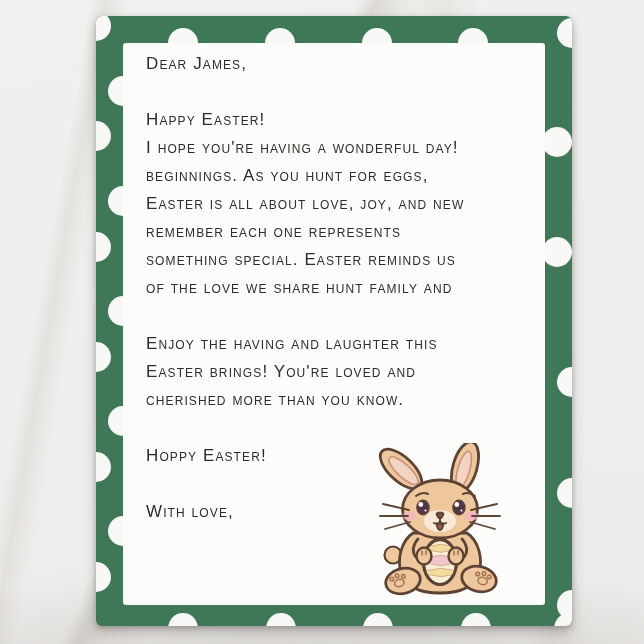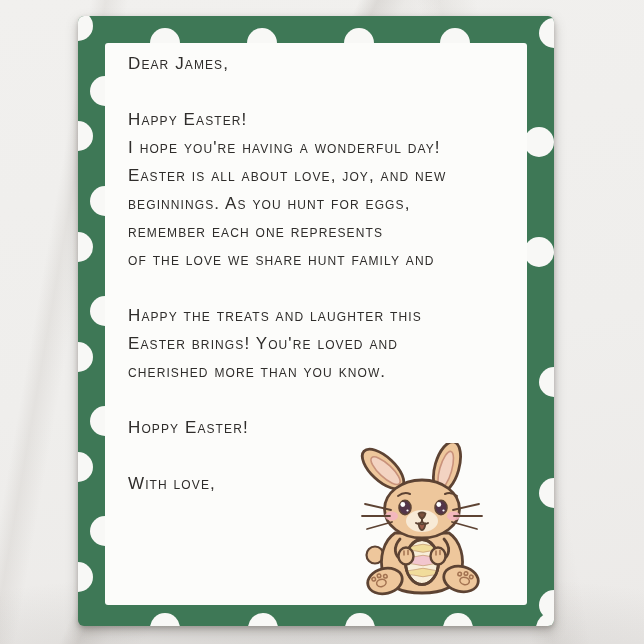--- a/index.html
+++ b/index.html
@@ -10,21 +10,21 @@
     font-family:"Liberation Sans","DejaVu Sans",sans-serif;
     background:
       radial-gradient(140% 26% at 50% 104%, rgba(110,105,100,.20), transparent 60%),
       linear-gradient(100deg, transparent 12%, rgba(160,152,145,.14) 14%, transparent 17%),
       linear-gradient(115deg, transparent 38%, rgba(148,140,133,.22) 40%, rgba(180,174,168,.10) 43%, transparent 47%),
       linear-gradient(80deg, transparent 70%, rgba(165,158,150,.13) 73%, transparent 78%),
       linear-gradient(170deg, #f1f0ee 0%, #efeeec 55%, #eceae8 100%);
   }
   .card{
     position:absolute;
-    left:78px;top:16px;width:476px;height:610px;
+    left:96px;top:16px;width:476px;height:610px;
     background:var(--green,#3e7856);
     border-radius:6px;
     overflow:hidden;
     box-shadow:0 5px 12px rgba(80,74,68,.35), 0 2px 4px rgba(80,74,68,.25);
   }
   .dot{
     position:absolute;width:30px;height:30px;border-radius:50%;
     background:var(--dot,#f8f8f6);
     z-index:1;
   }
@@ -83,26 +83,27 @@
         <div class="dot" style="left: 267px; top: 597px;"></div>
         <div class="dot" style="left: 365px; top: 597px;"></div>
         <div class="dot" style="left: 458px; top: 597px;"></div>
       </div>
     <div class="paper">
       <div class="letter" id="letter">
           <div class="line">Dear James,</div>
           <div class="line"></div>
           <div class="line">Happy Easter!</div>
           <div class="line">I hope you're having a wonderful day!</div>
+          <div class="line">beginnings. As you hunt for eggs,</div>
           <div class="line">Easter is all about love, joy, and new</div>
-          <div class="line">beginnings. As you hunt for eggs,</div>
           <div class="line">remember each one represents</div>
+          <div class="line">something special. Easter reminds us</div>
           <div class="line">of the love we share hunt family and</div>
           <div class="line"></div>
-          <div class="line">Happy the treats and laughter this</div>
+          <div class="line">Enjoy the having and laughter this</div>
           <div class="line">Easter brings! You're loved and</div>
           <div class="line">cherished more than you know.</div>
           <div class="line"></div>
           <div class="line">Hoppy Easter!</div>
           <div class="line"></div>
           <div class="line">With love,</div>
         </div>
 
       <svg class="bunny" viewBox="0 0 145 160" aria-hidden="true">
         <defs>

